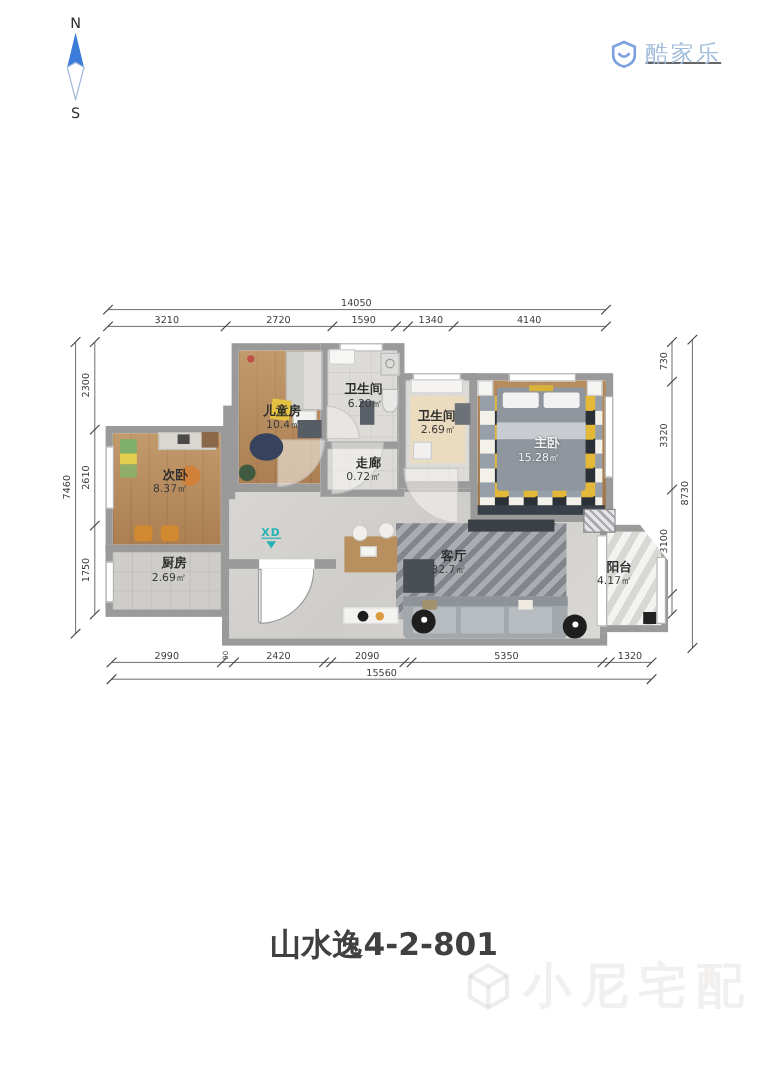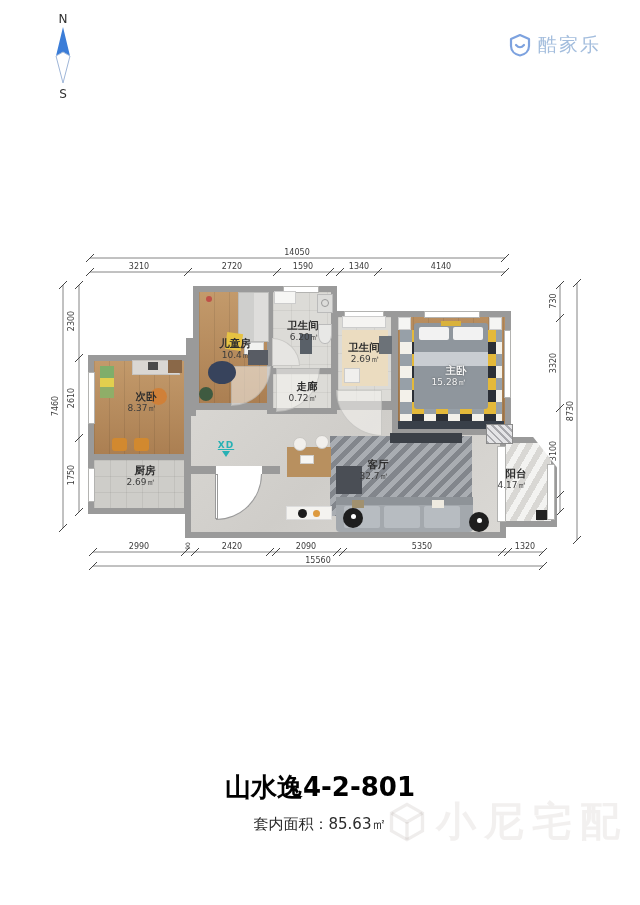--- a/index.html
+++ b/index.html
@@ -20,24 +20,24 @@
   .marble{background:repeating-linear-gradient(120deg,rgba(255,255,255,.55) 0 6px,rgba(188,186,182,.30) 6px 12px),#e5e4e1;}
   .win{position:absolute;box-sizing:border-box;background:#fff;border:1px solid #b3b3b1;}
   .swing{position:absolute;box-sizing:border-box;background:rgba(247,246,243,.55);border:1px solid rgba(150,150,150,.35);}
   .room-label{position:absolute;transform:translate(-50%,-50%);text-align:right;line-height:1.25;white-space:nowrap;z-index:40;}
   .rname{font-size:10.5px;font-weight:bold;color:#2d2d2d;}
   .rarea{font-size:9px;color:#3c3c3c;}
   .room-label.light .rname,.room-label.light .rarea{color:#f5f5f5;text-shadow:0 0 2px rgba(0,0,0,.5);}
   svg text{font-size:8px;fill:#3a3a3a;text-anchor:middle;font-family:"DejaVu Sans",sans-serif;}
   svg text.t6{font-size:6px;}
   .compass{position:absolute;left:48px;top:12px;width:30px;text-align:center;color:#2f2f2f;font-size:12px;}
-  .logo{position:absolute;left:508px;top:32px;display:flex;align-items:center;gap:6px;}
+  .logo{position:absolute;left:508px;top:32px;display:flex;align-items:center;gap:6px;text-decoration:underline;}
   .logo span{font-size:19px;color:#a3bddd;letter-spacing:2px;}
   .title{position:absolute;left:0;top:770px;width:640px;text-align:center;
-         font-size:26px;font-weight:bold;color:#000000;z-index:60;}
+         font-size:26px;font-weight:bold;color:#404040;z-index:60;}
   .subtitle{position:absolute;left:0;top:815px;width:640px;text-align:center;
             font-size:15px;color:#2b2b2b;z-index:60;}
   .watermark{position:absolute;left:388px;top:794px;display:flex;align-items:center;gap:10px;z-index:50;}
   .watermark span{font-size:40px;font-weight:bold;letter-spacing:8px;color:rgba(125,110,95,0.10);}
   .xd{position:absolute;left:210px;top:440px;width:32px;text-align:center;z-index:45;}
   .xd .xdtxt{font-size:9px;font-weight:bold;color:#27b1b4;letter-spacing:1px;text-decoration:underline;}
   .xd .tri{margin:1px auto 0;width:0;height:0;border-left:4px solid transparent;
            border-right:4px solid transparent;border-top:6px solid #27b1b4;}
 </style>
 </head>
@@ -275,17 +275,14 @@
     <svg width="38" height="42" viewBox="0 0 34 38">
       <g fill="none" stroke="rgba(125,110,95,0.12)" stroke-width="3">
         <polygon points="17,3 31,11 31,27 17,35 3,27 3,11"></polygon>
         <polyline points="3,11 17,19 31,11"></polyline>
         <line x1="17" y1="19" x2="17" y2="35"></line>
       </g>
     </svg>
     <span>小尼宅配</span>
   </div>
   <div class="title">山水逸4-2-801</div>
-  <div class="subtitle">
-    <span>套内面积：</span><span>85.63㎡</span>
-  </div>
 
 </div>
 
 </body></html>

